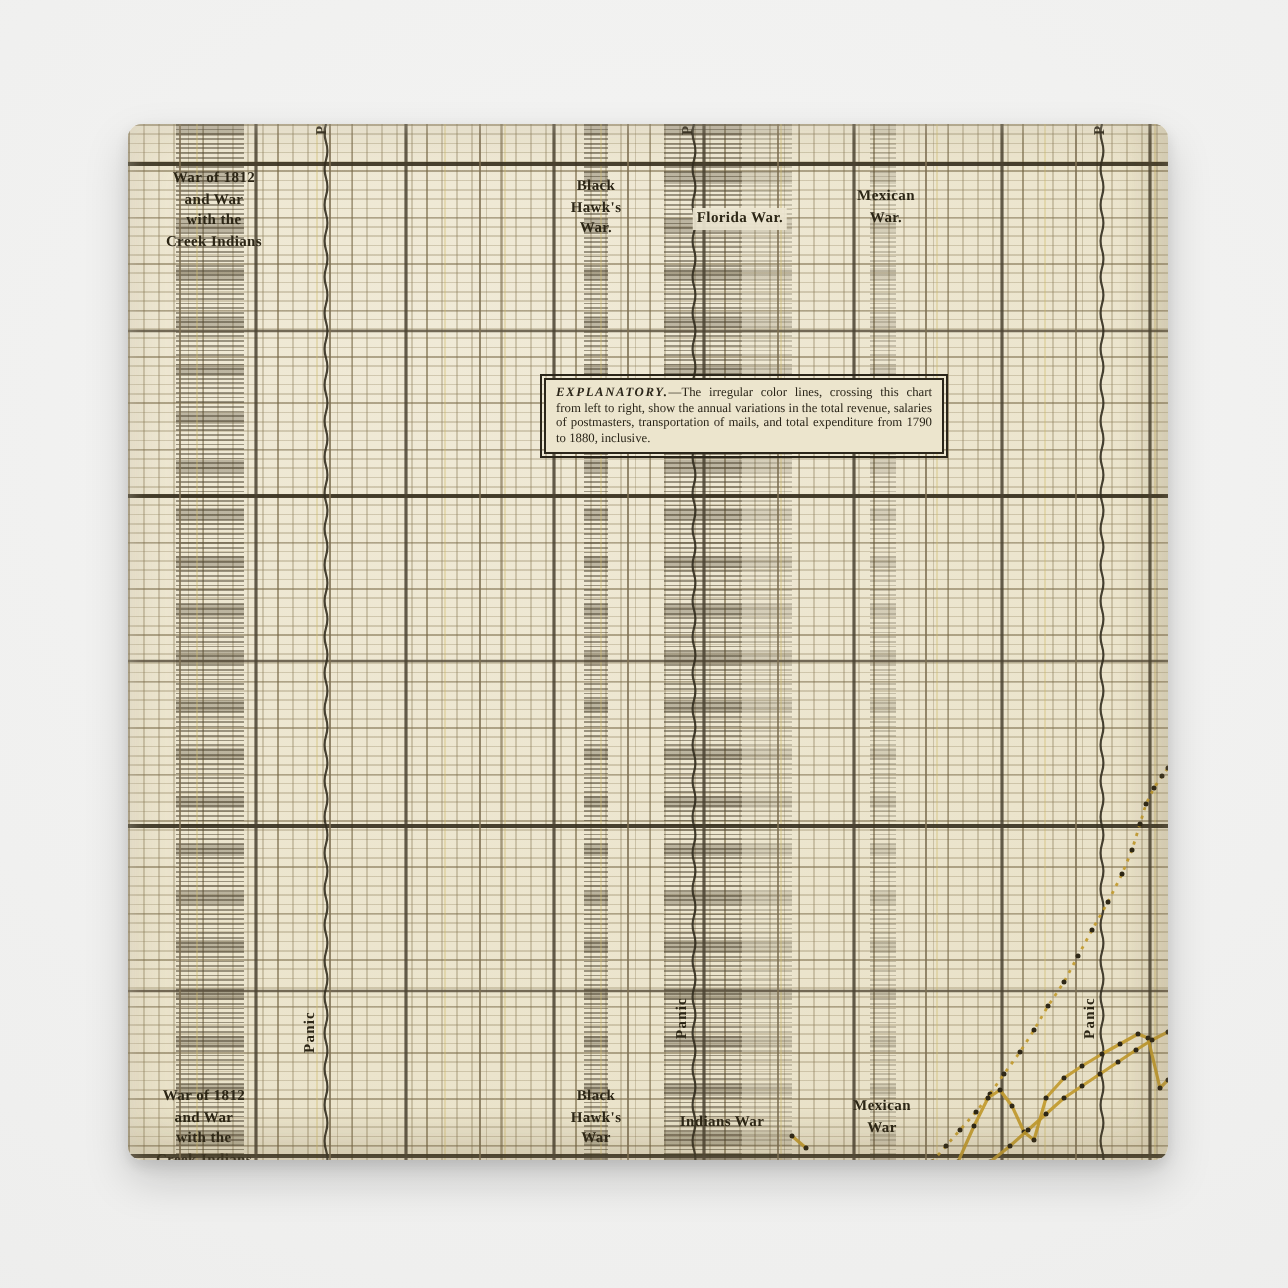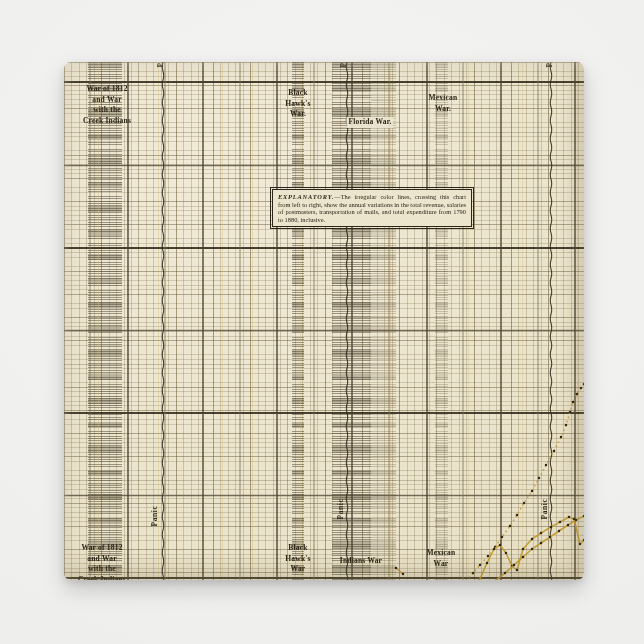--- a/index.html
+++ b/index.html
@@ -171,21 +171,21 @@
       <div>War of 1812</div>
       <div>and War</div>
       <div>with the</div>
       <div>Creek Indians</div>
     </div>
     <div class="lbl" style="left:234px;top:26px;">
       <div>Black</div>
       <div>Hawk's</div>
       <div>War.</div>
     </div>
-    <div class="lbl lbl--patch" style="left:306px;top:55px;">Florida War.</div>
+    <div class="lbl lbl--patch" style="left:306px;top:42px;">Florida War.</div>
     <div class="lbl" style="left:379px;top:31px;">
       <div>Mexican</div>
       <div>War.</div>
     </div>
 
     <div class="explan">
       <span class="hd">EXPLANATORY.</span><span>—The irregular color lines, crossing this chart from left to right, show the annual variations in the total revenue, salaries of postmasters, transportation of mails, and total expenditure from 1790 to 1880, inclusive.</span>
     </div>
 
     <div class="lbl" style="left:38px;top:481px;">

